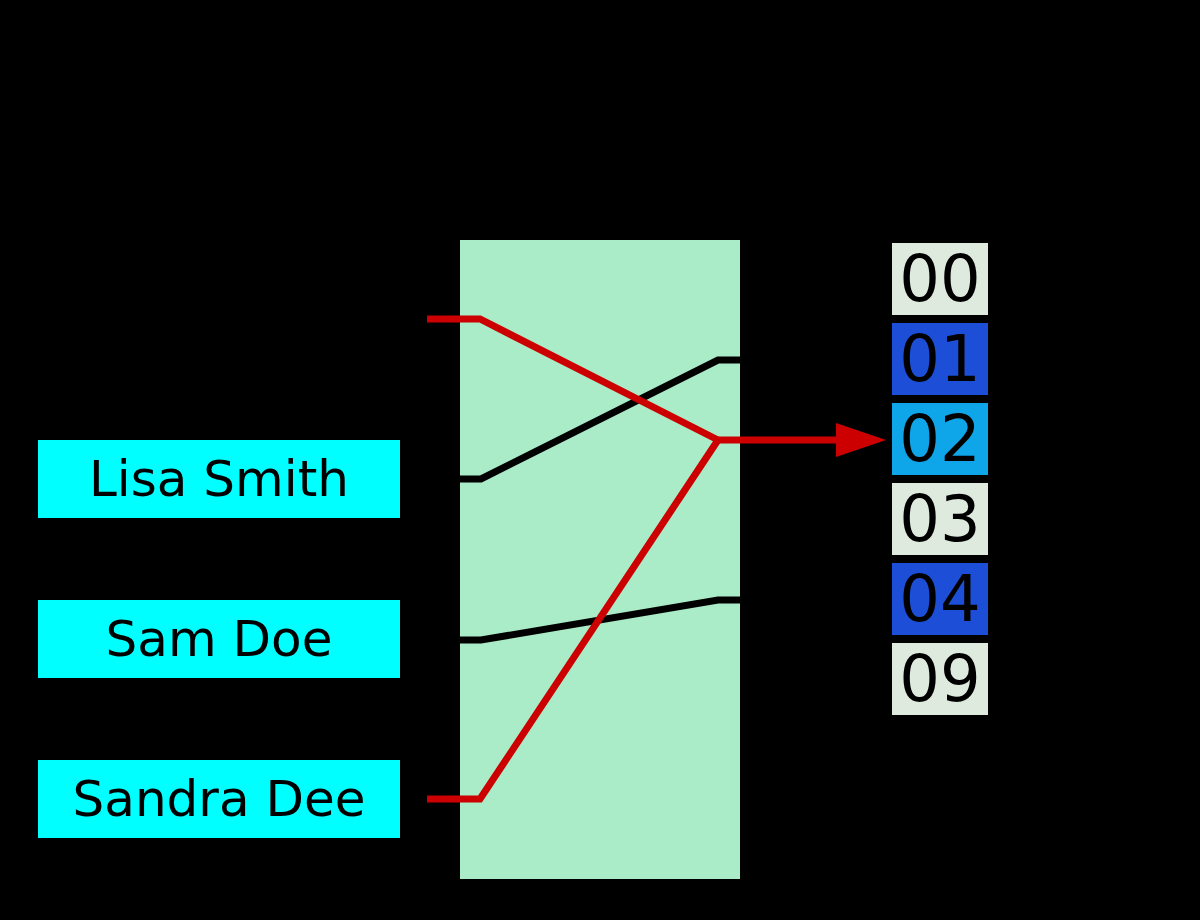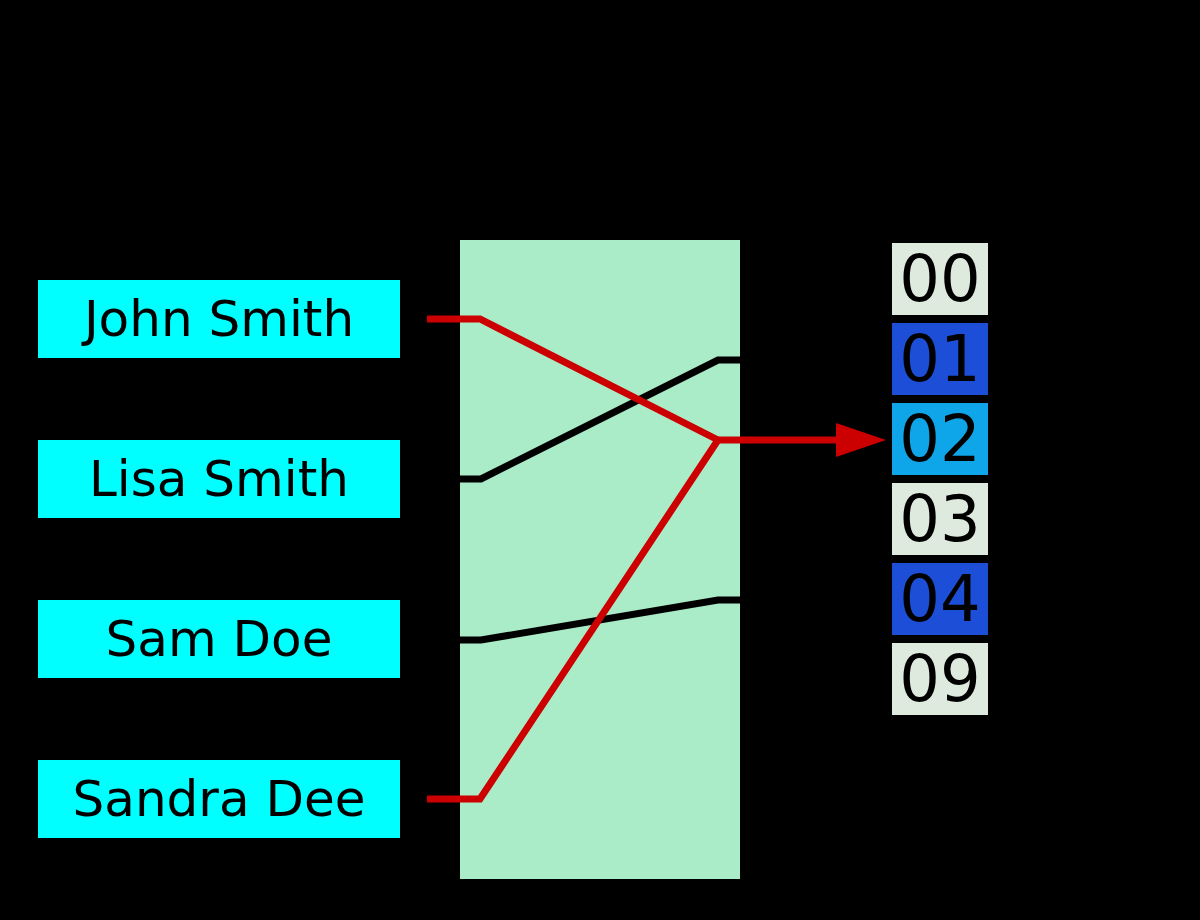--- a/index.html
+++ b/index.html
@@ -90,23 +90,20 @@
 
     <polyline points="460,479 481,479 718,360 741,360" fill="none" stroke="#000000" stroke-width="7"></polyline>
     <polyline points="460,640 481,640 718,600 741,600" fill="none" stroke="#000000" stroke-width="7"></polyline>
 
     <polyline points="427,319 480,319 718,440" fill="none" stroke="#CC0000" stroke-width="7"></polyline>
     <polyline points="427,799 480,799 718,440" fill="none" stroke="#CC0000" stroke-width="7"></polyline>
     <line x1="718" y1="440" x2="840" y2="440" stroke="#CC0000" stroke-width="7"></line>
     <polygon points="836,423 886,440 836,457" fill="#CC0000"></polygon>
   </svg>
 
-  <div class="key-box key-john">
-    <span>John Smith</span>
-  </div>
   <div class="key-box key-lisa">
     <span>Lisa Smith</span>
   </div>
   <div class="key-box key-sam">
     <span>Sam Doe</span>
   </div>
   <div class="key-box key-sandra">
     <span>Sandra Dee</span>
   </div>
 

